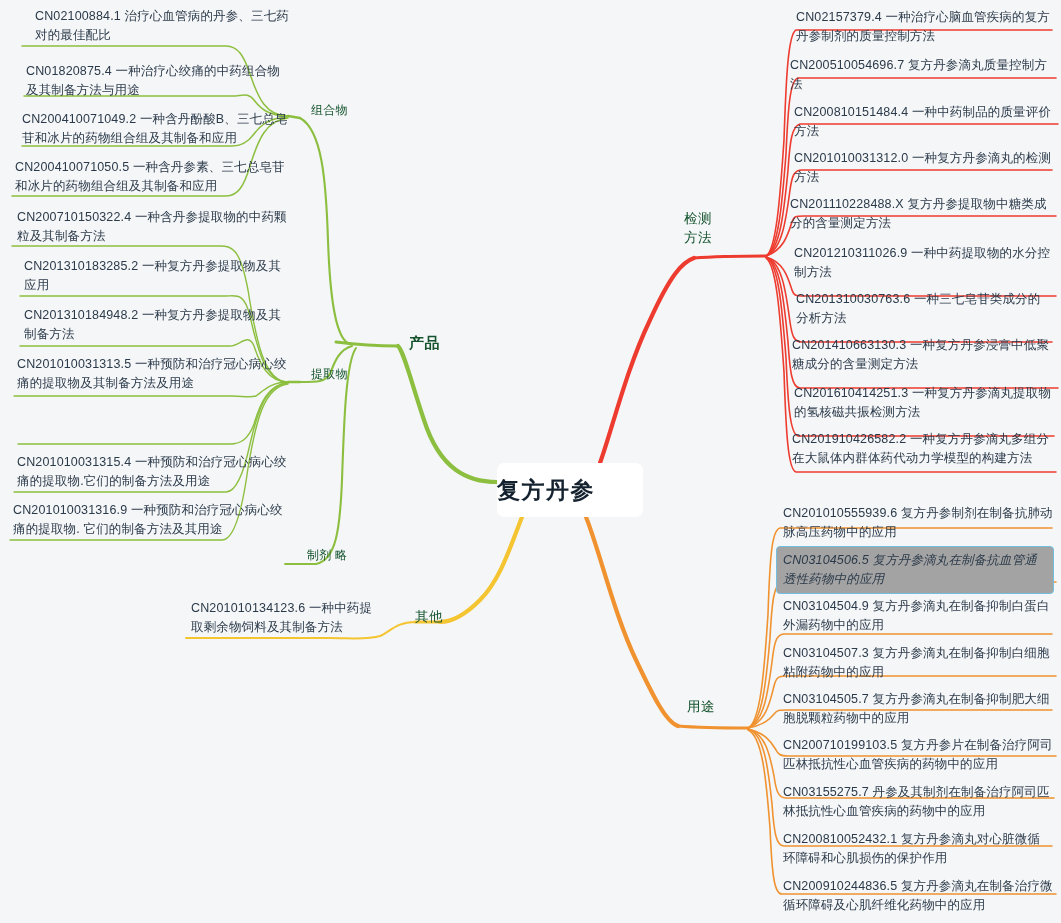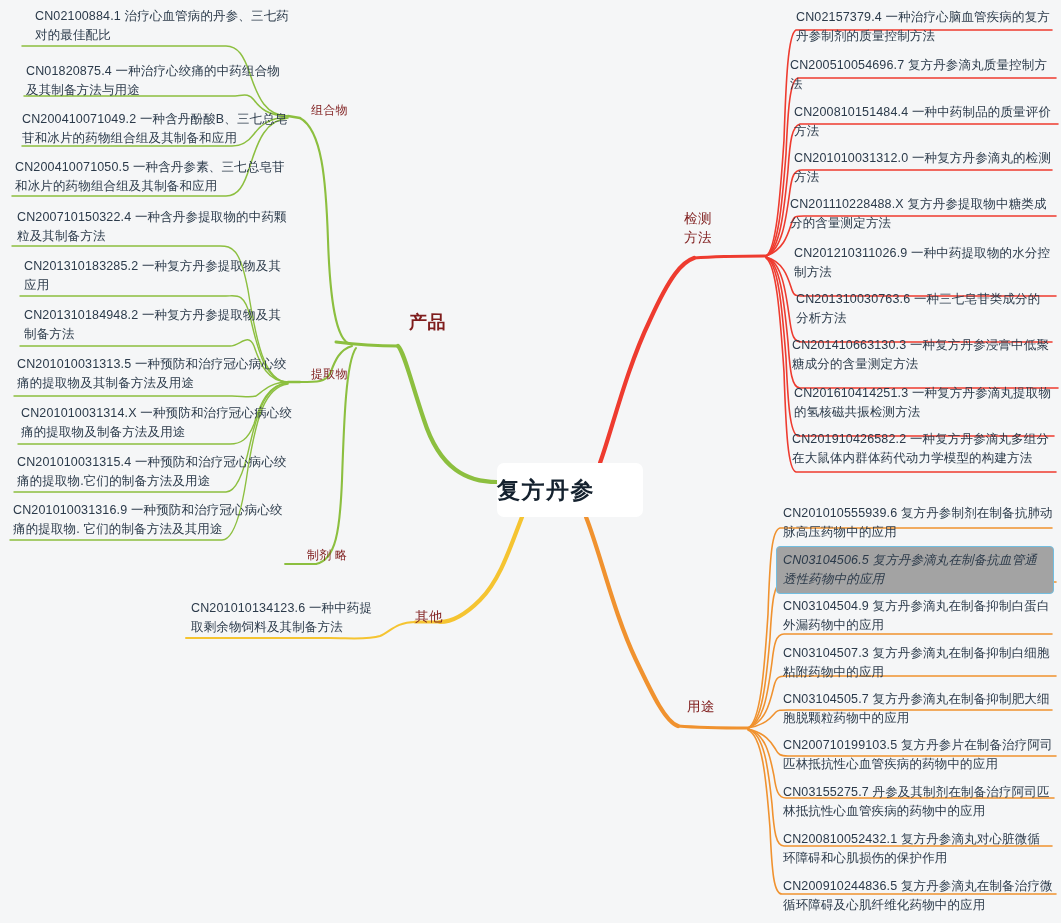--- a/index.html
+++ b/index.html
@@ -30,28 +30,28 @@
     margin-left:-7px;
     margin-top:-5px;
     box-sizing:border-box;
     font-style:italic;
   }
 
   .branch-label{
     position:absolute;
     font-size:13px;
     font-weight:bold;
-    color:#7f1d1d;
+    color:#14532d;
     letter-spacing:0.4px;
     white-space:pre-line;
     line-height:19px;
   }
   .branch-label.small{font-size:12px;font-weight:normal;letter-spacing:0.2px;}
   .branch-label.mid{font-size:13.5px;font-weight:normal;}
-  .branch-label.big{font-size:18px;font-weight:bold;}
+  .branch-label.big{font-size:15px;font-weight:bold;margin-top:20px;}
 
   #root{
     position:absolute;
     left:497px;top:463px;
     width:146px;height:54px;
     background:#ffffff;
     border-radius:7px;
     display:flex;align-items:center;justify-content:flex-start;
     font-size:23px;font-weight:bold;
     letter-spacing:1.5px;
@@ -146,21 +146,20 @@
 
   <div class="leaf" style="left:35px;top:7px;width:262px;">CN02100884.1 治疗心血管病的丹参、三七药对的最佳配比</div>
   <div class="leaf" style="left:26px;top:62px;width:266px;">CN01820875.4 一种治疗心绞痛的中药组合物及其制备方法与用途</div>
   <div class="leaf" style="left:22px;top:110px;width:270px;">CN200410071049.2 一种含丹酚酸B、三七总皂苷和冰片的药物组合组及其制备和应用</div>
   <div class="leaf" style="left:15px;top:158px;width:276px;">CN200410071050.5 一种含丹参素、三七总皂苷和冰片的药物组合组及其制备和应用</div>
 
   <div class="leaf" style="left:17px;top:208px;width:274px;">CN200710150322.4 一种含丹参提取物的中药颗粒及其制备方法</div>
   <div class="leaf" style="left:24px;top:257px;width:268px;">CN201310183285.2 一种复方丹参提取物及其应用</div>
   <div class="leaf" style="left:24px;top:306px;width:268px;">CN201310184948.2 一种复方丹参提取物及其制备方法</div>
   <div class="leaf" style="left:17px;top:355px;width:276px;">CN201010031313.5 一种预防和治疗冠心病心绞痛的提取物及其制备方法及用途</div>
-  <div class="leaf" style="left:21px;top:404px;width:272px;">CN201010031314.X 一种预防和治疗冠心病心绞痛的提取物及制备方法及用途</div>
   <div class="leaf" style="left:17px;top:453px;width:276px;">CN201010031315.4 一种预防和治疗冠心病心绞痛的提取物.它们的制备方法及用途</div>
   <div class="leaf" style="left:13px;top:501px;width:280px;">CN201010031316.9 一种预防和治疗冠心病心绞痛的提取物. 它们的制备方法及其用途</div>
 
   <div class="leaf" style="left:191px;top:599px;width:184px;">CN201010134123.6 一种中药提取剩余物饲料及其制备方法</div>
 
   <div class="leaf" style="left:796px;top:8px;width:256px;">CN02157379.4 一种治疗心脑血管疾病的复方丹参制剂的质量控制方法</div>
   <div class="leaf" style="left:790px;top:56px;width:262px;">CN200510054696.7 复方丹参滴丸质量控制方法</div>
   <div class="leaf" style="left:794px;top:103px;width:258px;">CN200810151484.4 一种中药制品的质量评价方法</div>
   <div class="leaf" style="left:794px;top:149px;width:258px;">CN201010031312.0 一种复方丹参滴丸的检测方法</div>
   <div class="leaf" style="left:790px;top:195px;width:264px;">CN201110228488.X 复方丹参提取物中糖类成分的含量测定方法</div>

